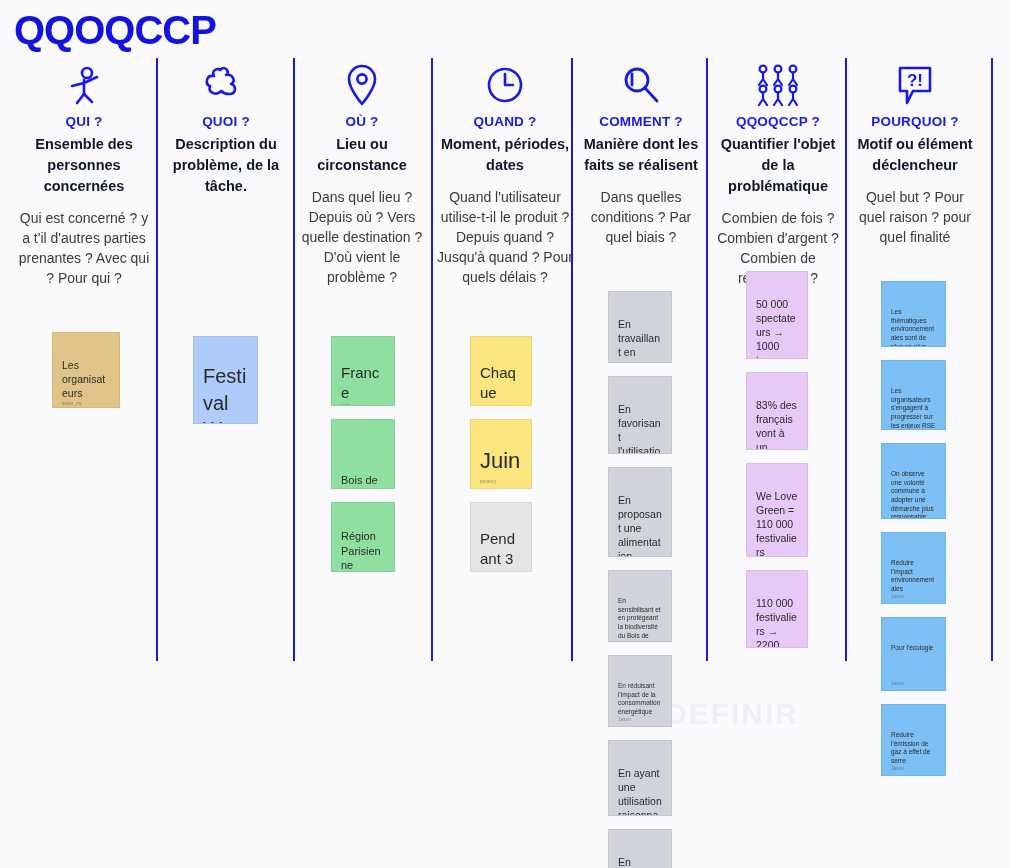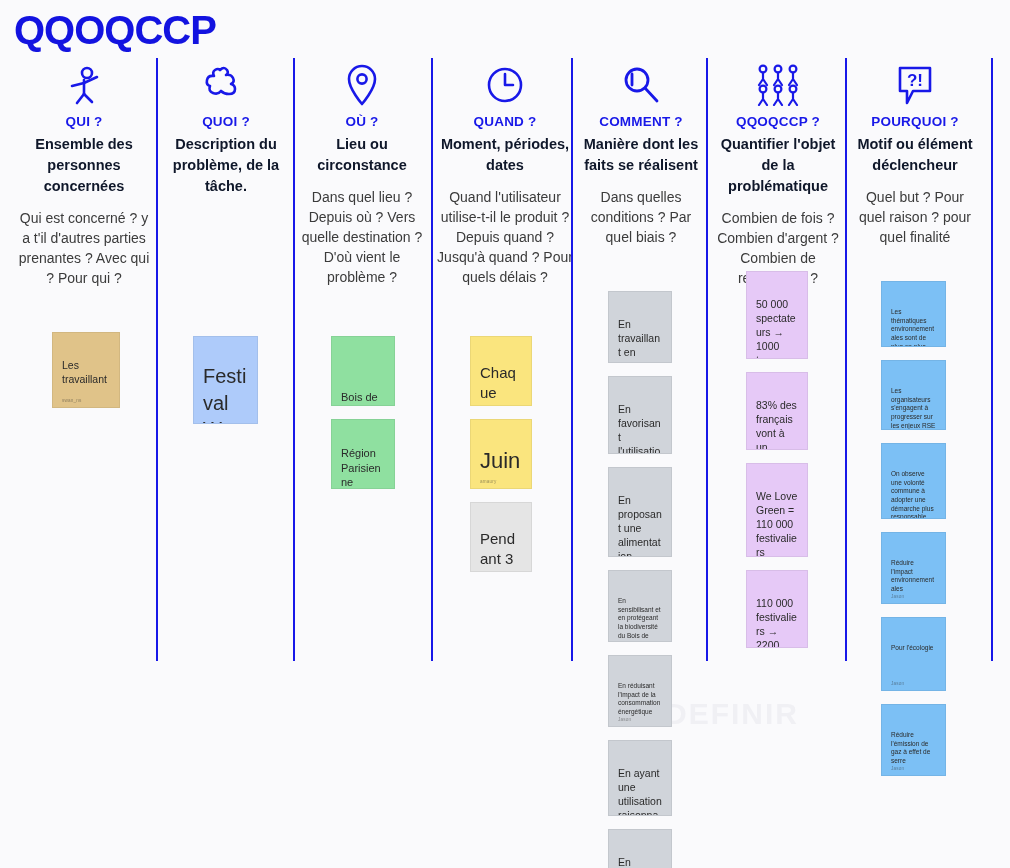--- a/index.html
+++ b/index.html
@@ -125,21 +125,21 @@
             <path d="M21 30 L29 38"></path>
             <path d="M9 22 L21 19 L34 13"></path>
           </svg>
         </div>
         <div class="col-key">QUI ?</div>
         <div class="col-def">Ensemble des personnes concernées</div>
         <div class="col-qs">Qui est concerné ?    y a t'il d'autres parties prenantes ? Avec qui ? Pour qui ?</div>
       </div>
       <div class="notes" style="left: 52px; top: 332px;">
         <div class="note" style="background: rgb(224, 195, 137); width: 68px; height: 76px;">
-          <div class="note-text" style="font-size: 10.5px;">Les travaillant</div>
+          <div class="note-text" style="font-size: 10.5px;">Les organisateurs</div>
           <div class="note-sig">swan_ns</div>
         </div>
       </div>
       <div class="col" style="left: 163px; width: 126px;">
         <div class="col-icon">
           <svg width="44" height="42" viewBox="0 0 44 42" fill="none" stroke="#1818e8" stroke-width="2.6" stroke-linecap="round" stroke-linejoin="round">
             <path d="M16 6 q4 -4 7 0 q2 3 -1 5 q5 -1 7 3 q2 4 -2 6 q4 1 4 5 q0 5 -6 5 q-5 0 -8 -3 q-3 4 -8 2 q-5 -2 -3 -7 q-4 -1 -3 -6 q1 -5 7 -4 q-2 -4 1 -6 q3 -2 5 0"></path>
           </svg>
         </div>
         <div class="col-key">QUOI ?</div>
@@ -155,20 +155,24 @@
           <svg width="36" height="44" viewBox="0 0 36 44" fill="none" stroke="#1818e8" stroke-width="2.6" stroke-linecap="round" stroke-linejoin="round">
             <path d="M18 41 C18 41 31 26 31 16 A13 13 0 0 0 5 16 C5 26 18 41 18 41 Z"></path>
             <circle cx="18" cy="16" r="4.6"></circle>
           </svg>
         </div>
         <div class="col-key">OÙ ?</div>
         <div class="col-def">Lieu ou circonstance</div>
         <div class="col-qs">Dans quel lieu ? Depuis où ? Vers quelle destination ?  D'où vient le problème ?</div>
       </div>
       <div class="notes" style="left: 331px; top: 336px;">
+        <div class="note" style="background: rgb(143, 224, 160); width: 64px; height: 70px;">
+          <div class="note-text" style="font-size: 15px;">France</div>
+          <div class="note-sig">jaris</div>
+        </div>
         <div class="note" style="background: rgb(143, 224, 160); width: 64px; height: 70px;">
           <div class="note-text" style="font-size: 11px; margin-top: 27px;">Bois de Vincennes</div>
           <div class="note-sig">amaury</div>
         </div>
         <div class="note" style="background: rgb(143, 224, 160); width: 64px; height: 70px;">
           <div class="note-text" style="font-size: 11px;">Région Parisienne</div>
           <div class="note-sig">Maguie ROPRI</div>
         </div>
       </div>
       <div class="col" style="left: 437px; width: 136px;">

